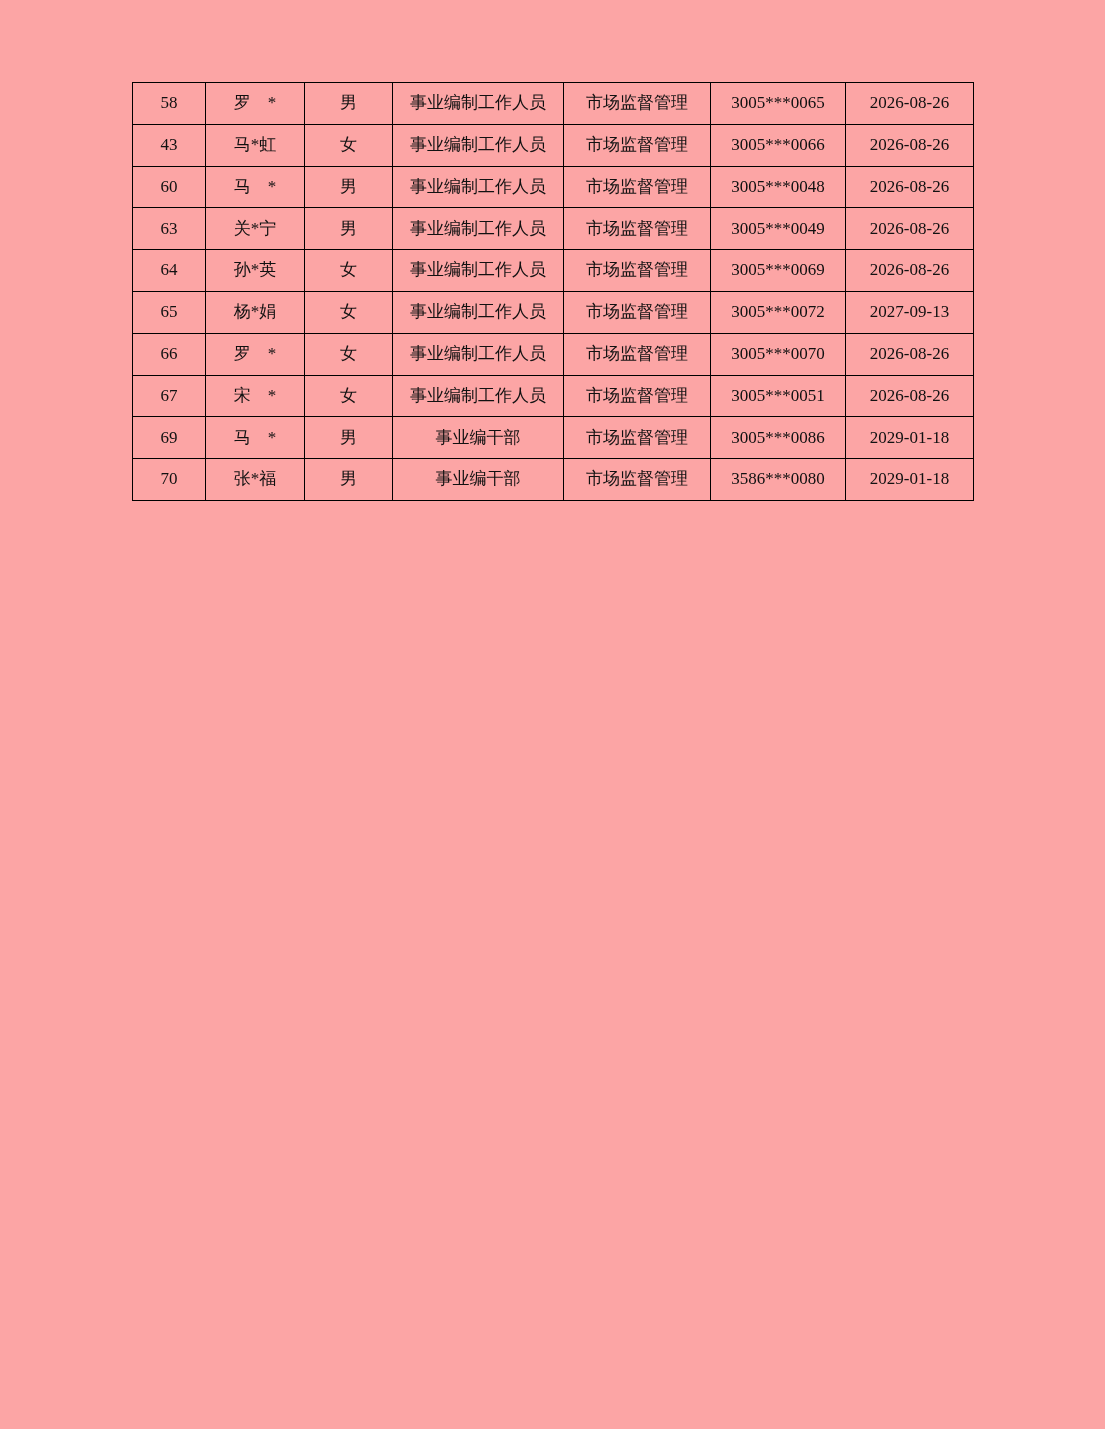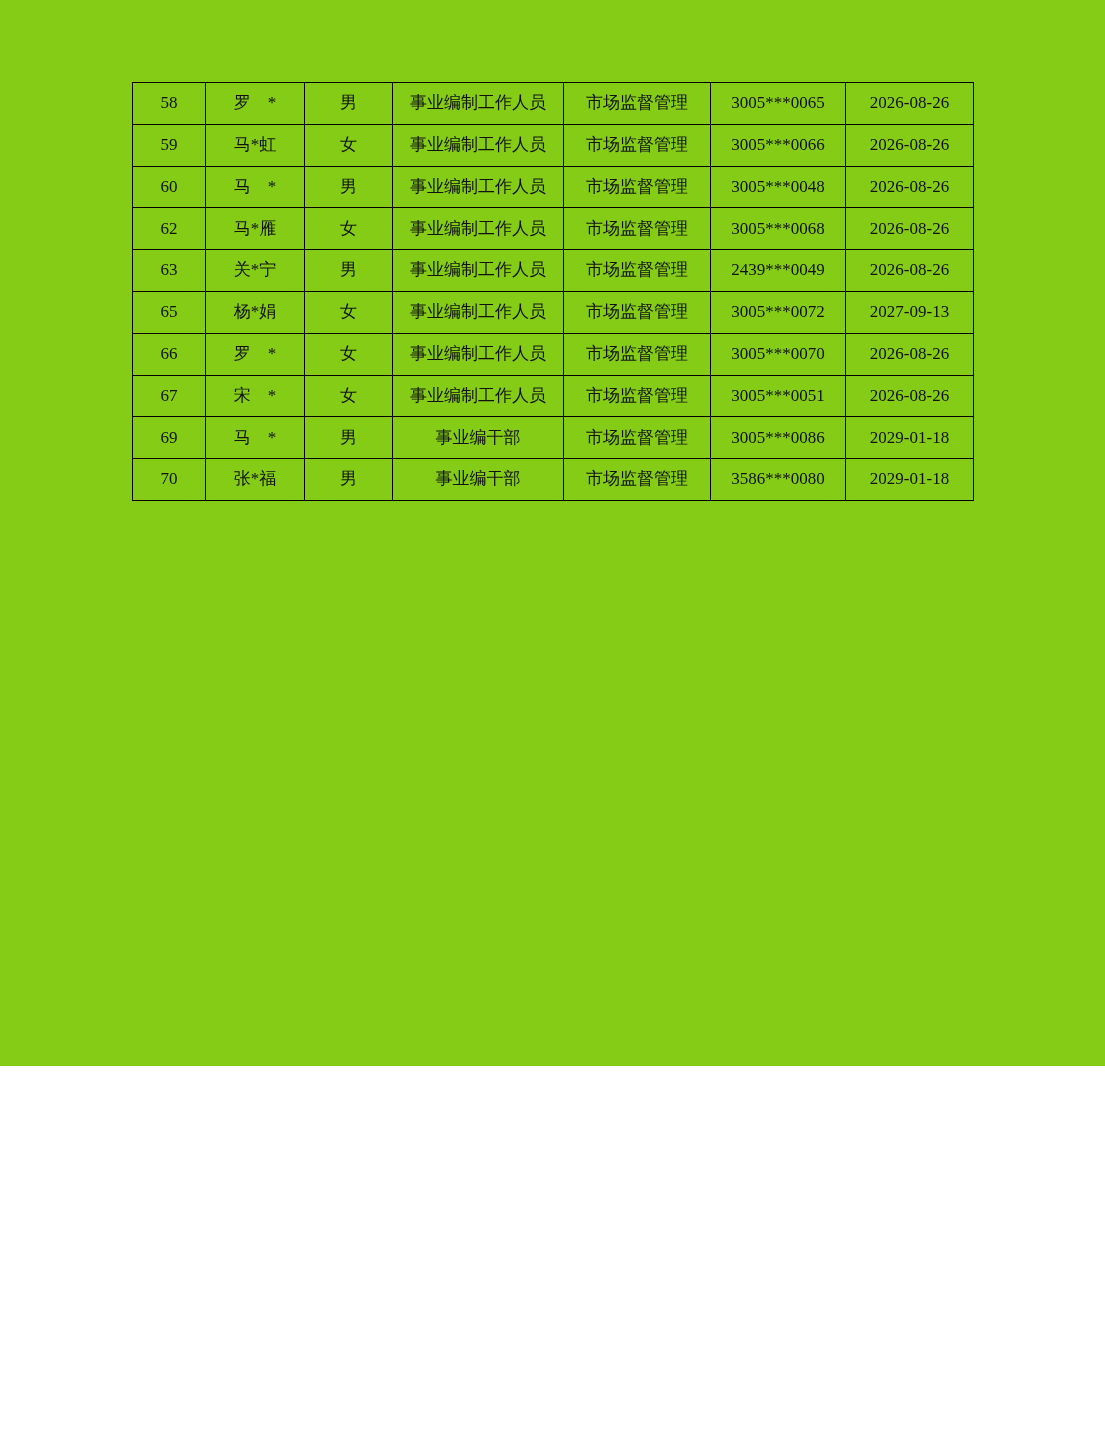--- a/index.html
+++ b/index.html
@@ -9,22 +9,22 @@
   }
   body {
     width: 1105px;
     height: 1429px;
     font-family: "Liberation Serif", "DejaVu Serif", serif;
     color: #111111;
   }
   .page {
     position: relative;
     width: 1105px;
-    height: 1066px;
-    background: #84cc16;
+    height: 1429px;
+    background: #fca5a5;
     overflow: hidden;
   }
   table.roster {
     position: absolute;
     left: 132px;
     top: 82px;
     border-collapse: collapse;
     table-layout: fixed;
     width: 841px;
   }
@@ -58,53 +58,53 @@
         <tr>
           <td>58</td>
           <td>罗　*</td>
           <td>男</td>
           <td>事业编制工作人员</td>
           <td>市场监督管理</td>
           <td>3005***0065</td>
           <td>2026-08-26</td>
         </tr>
         <tr>
-          <td>59</td>
+          <td>43</td>
           <td>马*虹</td>
           <td>女</td>
           <td>事业编制工作人员</td>
           <td>市场监督管理</td>
           <td>3005***0066</td>
           <td>2026-08-26</td>
         </tr>
         <tr>
           <td>60</td>
           <td>马　*</td>
           <td>男</td>
           <td>事业编制工作人员</td>
           <td>市场监督管理</td>
           <td>3005***0048</td>
           <td>2026-08-26</td>
         </tr>
         <tr>
-          <td>62</td>
-          <td>马*雁</td>
-          <td>女</td>
-          <td>事业编制工作人员</td>
-          <td>市场监督管理</td>
-          <td>3005***0068</td>
-          <td>2026-08-26</td>
-        </tr>
-        <tr>
           <td>63</td>
           <td>关*宁</td>
           <td>男</td>
           <td>事业编制工作人员</td>
           <td>市场监督管理</td>
-          <td>2439***0049</td>
+          <td>3005***0049</td>
+          <td>2026-08-26</td>
+        </tr>
+        <tr>
+          <td>64</td>
+          <td>孙*英</td>
+          <td>女</td>
+          <td>事业编制工作人员</td>
+          <td>市场监督管理</td>
+          <td>3005***0069</td>
           <td>2026-08-26</td>
         </tr>
         <tr>
           <td>65</td>
           <td>杨*娟</td>
           <td>女</td>
           <td>事业编制工作人员</td>
           <td>市场监督管理</td>
           <td>3005***0072</td>
           <td>2027-09-13</td>

